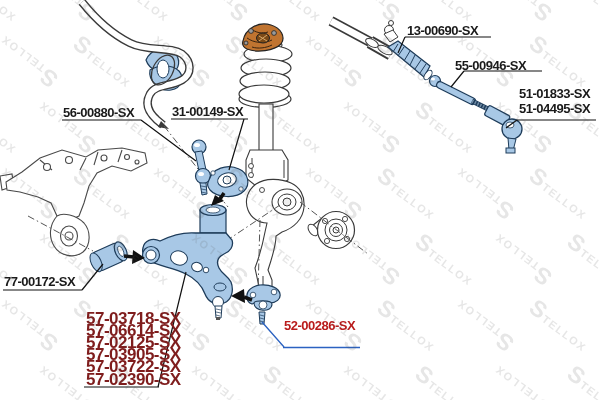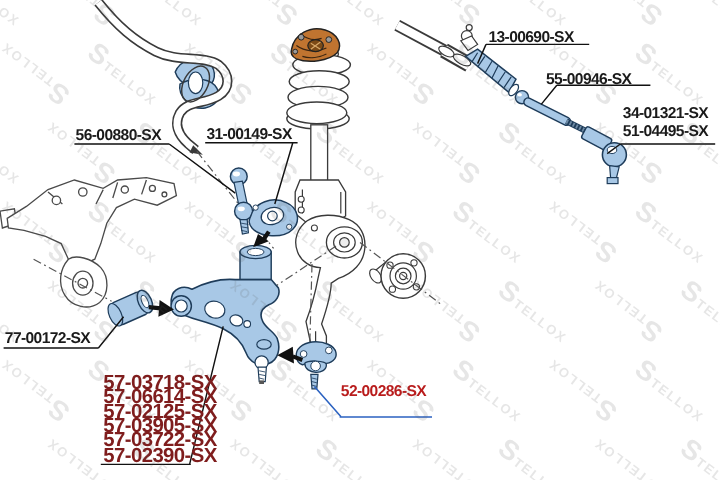--- a/index.html
+++ b/index.html
@@ -206,21 +206,21 @@
       <path d="M3,290 L82,290 M82,290 L103,264"></path>
       <path d="M84,387 L159,387 M158,387 L186,272"></path>
     </g>
     <g stroke="#2b62c1" stroke-width="1.3" fill="none">
       <path d="M262,322 L284,347 M283,347.5 L360,347.5"></path>
     </g>
   </svg>
 
   <div class="lbl" style="left:407px;top:23px">13-00690-SX</div>
   <div class="lbl" style="left:455px;top:58px">55-00946-SX</div>
-  <div class="lbl" style="left:519px;top:86px">34-01321-SX</div>
+  <div class="lbl" style="left:519px;top:86px">51-01833-SX</div>
   <div class="lbl" style="left:519px;top:101px">51-04495-SX</div>
   <div class="lbl" style="left:63px;top:105px">56-00880-SX</div>
   <div class="lbl" style="left:172px;top:104px">31-00149-SX</div>
   <div class="lbl" style="left:4px;top:274px">77-00172-SX</div>
   <div class="lbl blue" style="left:284px;top:318px">52-00286-SX</div>
 
   <div class="arm-list">
     <div>57-03718-SX</div>
     <div>57-06614-SX</div>
     <div>57-02125-SX</div>

